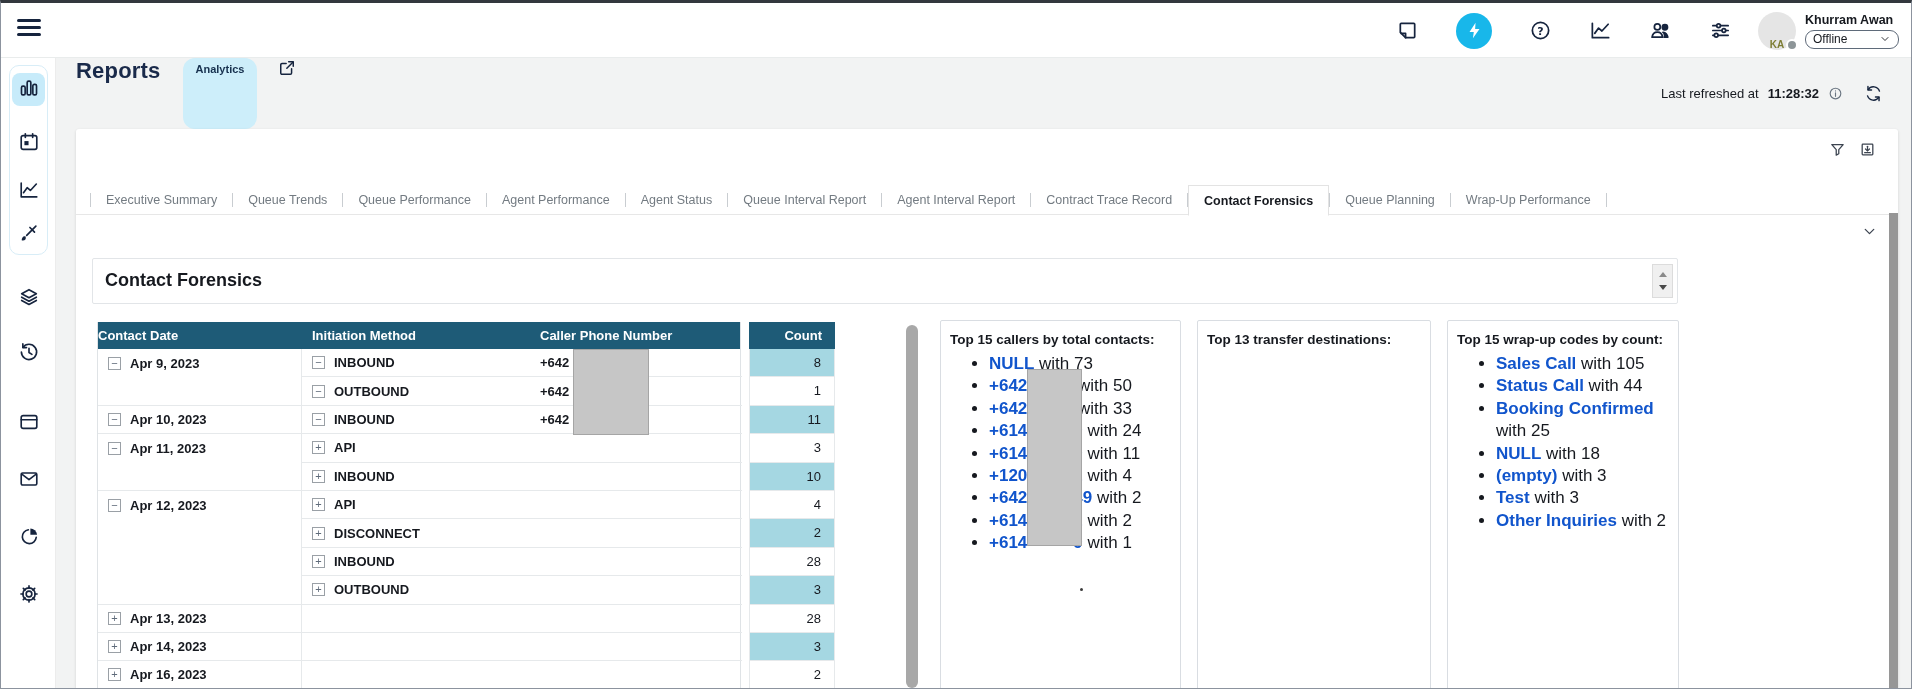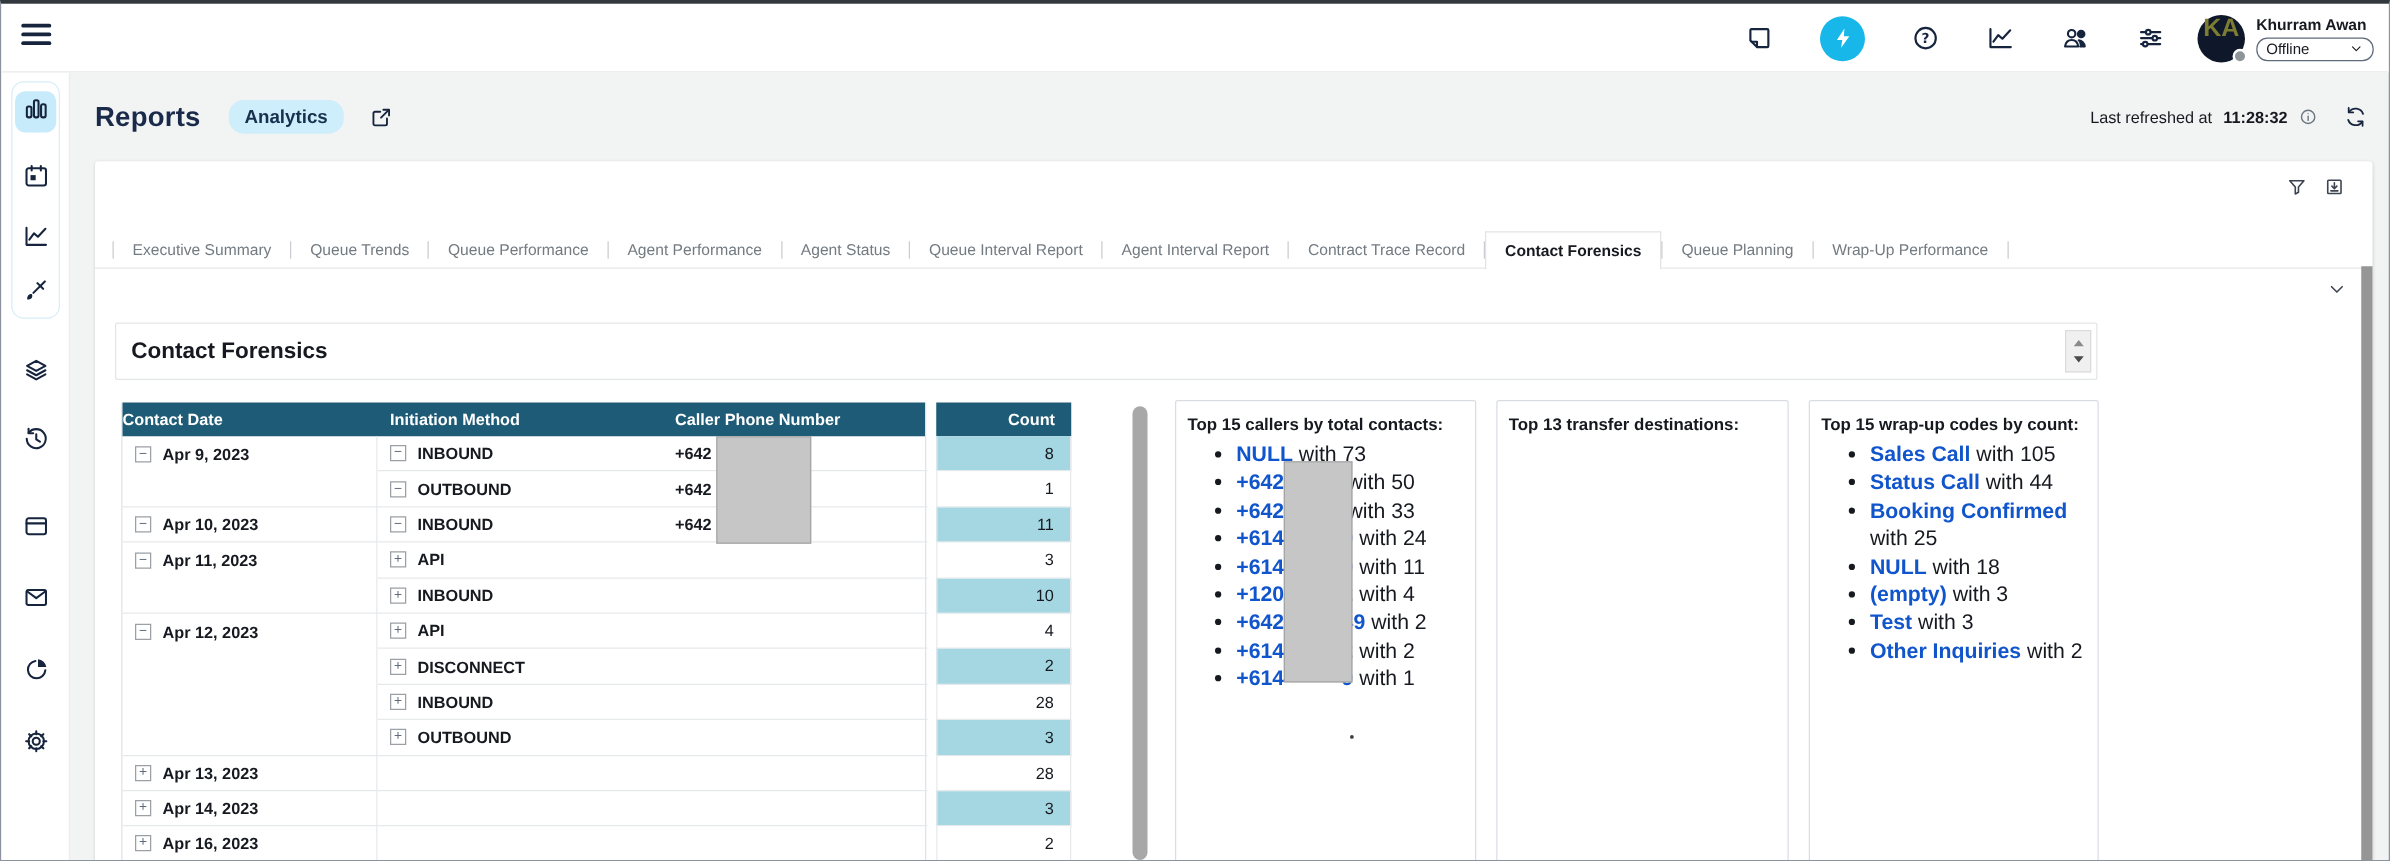--- a/index.html
+++ b/index.html
@@ -10,39 +10,39 @@
   
   .topbar{ position:absolute; left:0; top:0; width:100%; height:55px; background:#fff; border-bottom:1px solid #e9ecec; z-index:30; }
   .hamburger{ position:absolute; left:16px; top:16px; width:24px; height:22px; cursor:pointer; }
   .hamburger i{ display:block; height:2.6px; background:#16243e; border-radius:2px; margin-bottom:4.6px; }
   .tb-right{ position:absolute; right:12px; top:0; height:55px; display:flex; align-items:center; }
   .tb-icons{ display:flex; align-items:center; gap:37px; margin-right:26px; }
   .tb-icon{ width:23px; height:23px; color:#16243e; cursor:pointer; }
   .tb-icon svg{ width:100%; height:100%; }
   .tb-icon.circled{ width:36px; height:36px; background:#18b7ea; border-radius:50%; display:flex; align-items:center; justify-content:center; color:#fff; }
   .tb-icon.circled svg{ width:21px; height:21px; }
-  .avatar{ position:relative; width:38px; height:38px; border-radius:50%; background:#0f172a; color:#7c7c33;
-           font-weight:bold; font-size:20px; display:flex; align-items:flex-start; justify-content:center; margin-right:9px; cursor:pointer;}
+  .avatar{ position:relative; width:38px; height:38px; border-radius:50%; background:#e5e5e5; color:#7c7c33;
+           font-weight:bold; font-size:10px; display:flex; align-items:flex-end; justify-content:center; margin-right:9px; cursor:pointer;}
   .status-dot{ position:absolute; right:-2px; bottom:-1px; width:12px; height:12px; background:#8d9598; border:2px solid #fff; border-radius:50%; }
   .user-name{ font-size:12.5px; font-weight:bold; color:#16191f; margin-bottom:3px; }
   .status-select{ width:94px; height:19px; border:1px solid #5f6b7a; border-radius:9px; font-size:12px; color:#16191f;
                   display:flex; align-items:center; padding:0 7px; justify-content:space-between; cursor:pointer; background:#fff;}
   .status-select .chev{ width:12px; height:12px; color:#16191f; } .status-select .chev svg{width:100%;height:100%;}
 
   
   .sidebar{ position:absolute; left:0; top:55px; width:55px; bottom:0; background:#fff; border-right:1px solid #ececec; z-index:20; }
   .side-group{ position:absolute; left:8px; top:7px; width:39px; height:190px; border:1px solid #d8edf7; border-radius:10px; }
   .side-item{ position:absolute; left:11px; width:33px; height:33px; border-radius:8px; display:flex; align-items:center; justify-content:center; color:#16243e; cursor:pointer; }
   .side-item.active{ background:#c7ebfa; }
   .side-item svg{ width:22px; height:22px; }
 
   
-  .reports-row{ position:absolute; left:75px; right:17px; top:55px; height:71px; display:flex; align-items:center; }
+  .reports-row{ position:absolute; left:75px; right:28px; top:55px; height:71px; display:flex; }
   .reports-title{ font-size:22px; font-weight:bold; color:#1a2a4a; letter-spacing:.2px; }
-  .badge{ margin-left:22px; background:#cdeefa; color:#16304e; font-size:15px; font-weight:bold; padding:5px 13px; border-radius:12px; cursor:pointer;}
+  .badge{ margin-left:22px; background:#cdeefa; color:#16304e; font-size:11px; font-weight:bold; padding:5px 13px; border-radius:12px; cursor:pointer;}
   .ext-icon{ margin-left:20px; width:20px; height:20px; color:#16243e; cursor:pointer; } .ext-icon svg{width:100%;height:100%;}
   .refreshed{ margin-left:auto; display:flex; align-items:center; gap:9px; font-size:13px; color:#16191f; }
   .refreshed b{ font-weight:bold; }
   .info-icon{ width:15px; height:15px; color:#6b7682; cursor:pointer;} .info-icon svg{width:100%;height:100%;}
   .refresh-icon{ width:19px; height:19px; color:#16243e; margin-left:12px; cursor:pointer;} .refresh-icon svg{width:100%;height:100%;}
 
   
   .card{ position:absolute; left:75px; top:126px; width:1822px; bottom:0; background:#fff; border-radius:3px 3px 0 0; box-shadow:0 1px 3px rgba(0,0,0,.14); }
   .icon-btn{ position:absolute; width:17px; height:17px; color:#3c4450; cursor:pointer; } .icon-btn svg{width:100%;height:100%;}
   .icon-btn.filter{ right:52px; top:12px; }
@@ -74,21 +74,21 @@
   .main-table{ position:absolute; left:0; top:0; width:644px; border-left:1px solid #dfe3e6; border-right:1px solid #dfe3e6; background:#fff; }
   .m-header{ height:27px; background:#1e5b77; color:#fff; display:grid; grid-template-columns:204px 230px 210px; align-items:center; font-weight:bold; }
   .m-header .h1{ } .m-header .h2{ padding-left:10px; } .m-header .h3{ padding-left:8px; }
   .trow{ display:grid; grid-template-columns:204px 230px 210px; height:28.4px; }
   .td{ height:100%; display:flex; align-items:center; border-bottom:1px solid #e6e9eb; font-weight:bold; }
   .td.c-date{ border-right:1px solid #e6e9eb; padding-left:10px; }
   .td.c-method{ padding-left:10px; } .td.c-phone{ padding-left:8px; }
   .td.nb{ border-bottom:none; }
   .toggle{ width:13px; height:13px; border:1px solid #9aa0a6; background:#fff; color:#5f6b7a; font-size:11px; line-height:11px;
            display:inline-flex; align-items:center; justify-content:center; margin-right:9px; cursor:pointer; flex:none; font-weight:normal;}
-  .count-col{ position:absolute; left:652px; top:0; width:108px; }
+  .count-col{ position:absolute; left:652px; top:0; width:86px; }
   .c-header{ height:27px; background:#1e5b77; color:#fff; font-weight:bold; text-align:right; line-height:27px; padding-right:13px; }
   .c-cell{ height:28.4px; line-height:27.4px; text-align:right; padding-right:13px; border:1px solid #e6e9eb; border-top:none; background:#fff; }
   .c-cell.hl{ background:#a5d7e2; }
   .tbl-scrollbar{ position:absolute; left:830px; top:196px; width:12px; bottom:0; background:#a8a8a8; border-radius:7px; cursor:pointer; }
 
   
   .panel{ position:absolute; top:191px; height:380px; background:#fff; border:1px solid #d9dde2; border-radius:2px; overflow:hidden; }
   .panel-title{ margin:11px 9px 6px 9px; font-size:13.5px; font-weight:bold; color:#16191f; }
   .panel ul{ margin:3px 0 0 0; padding-left:48px; }
   .panel li{ font-size:17px; line-height:22.4px; color:#16191f; }

